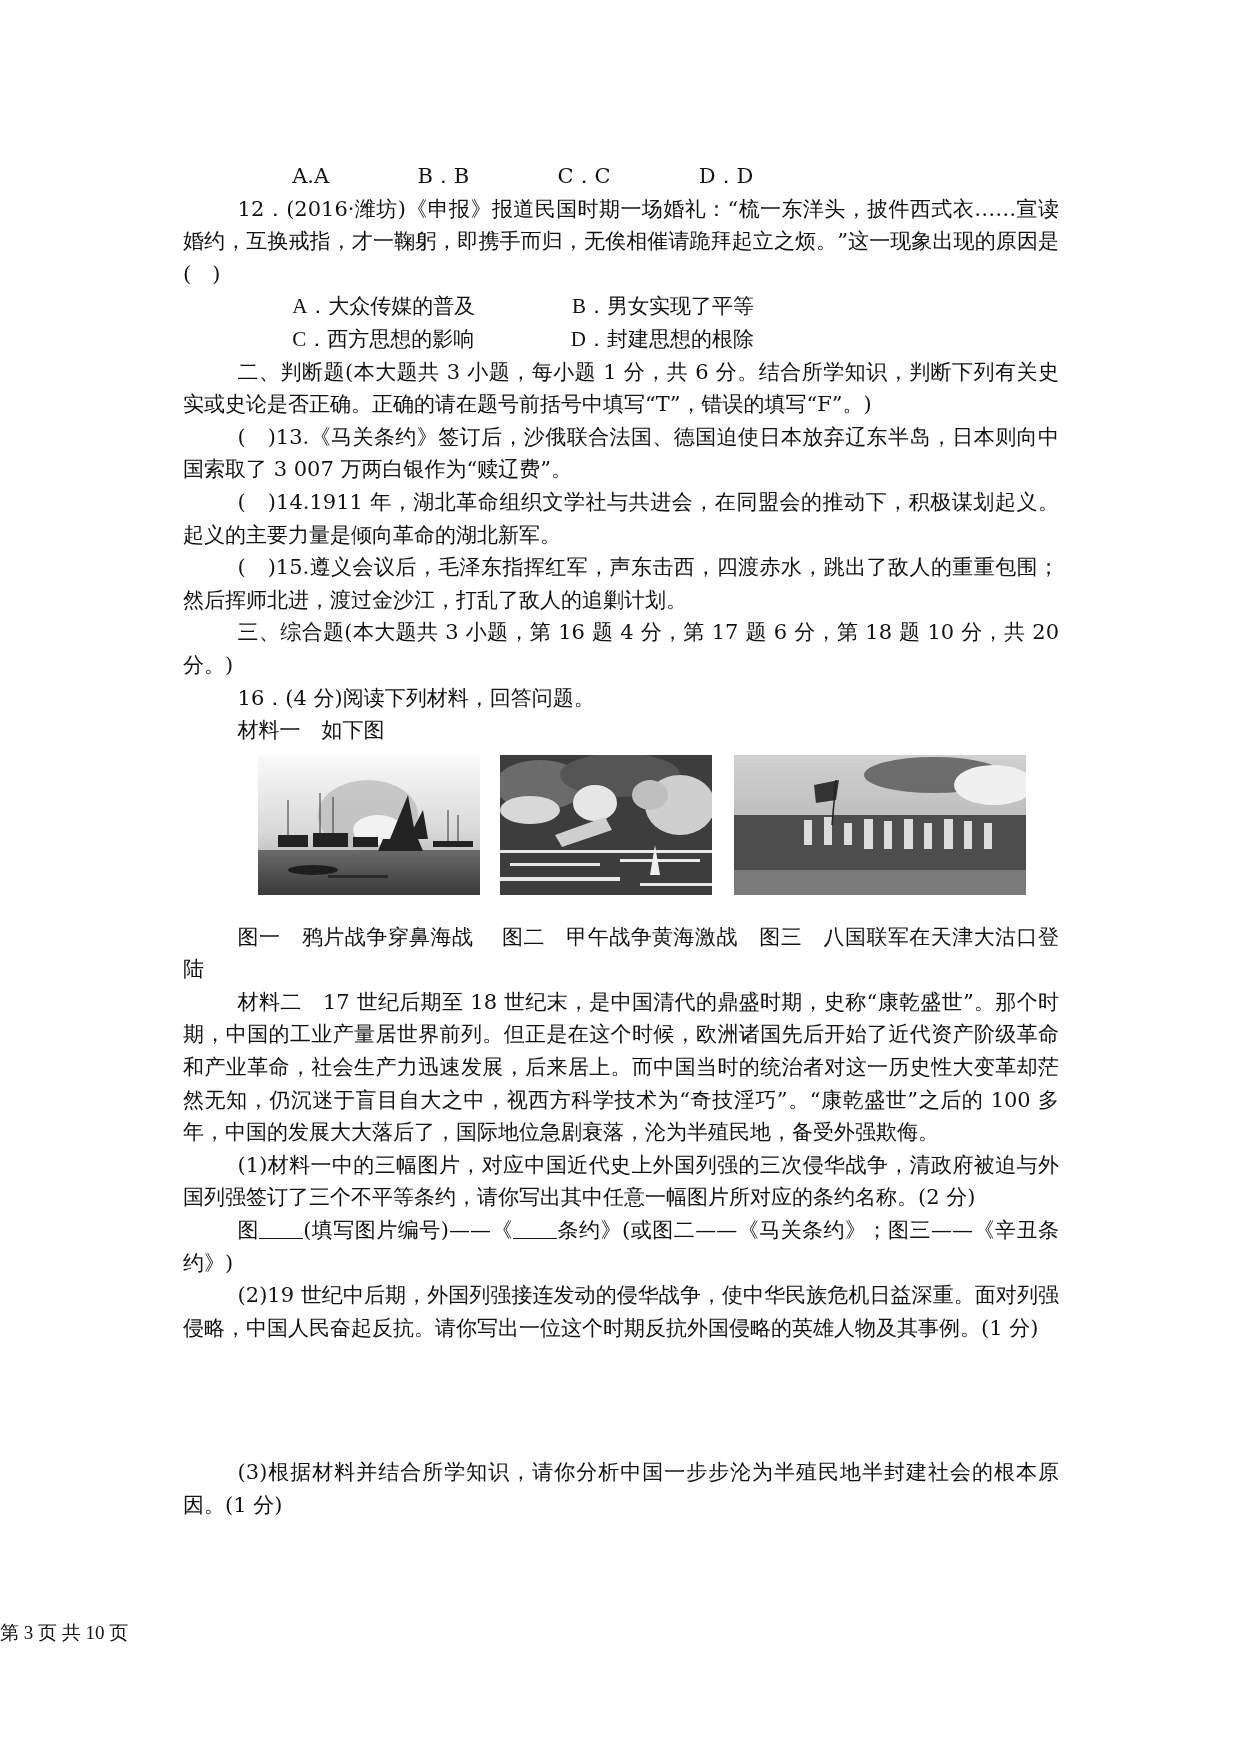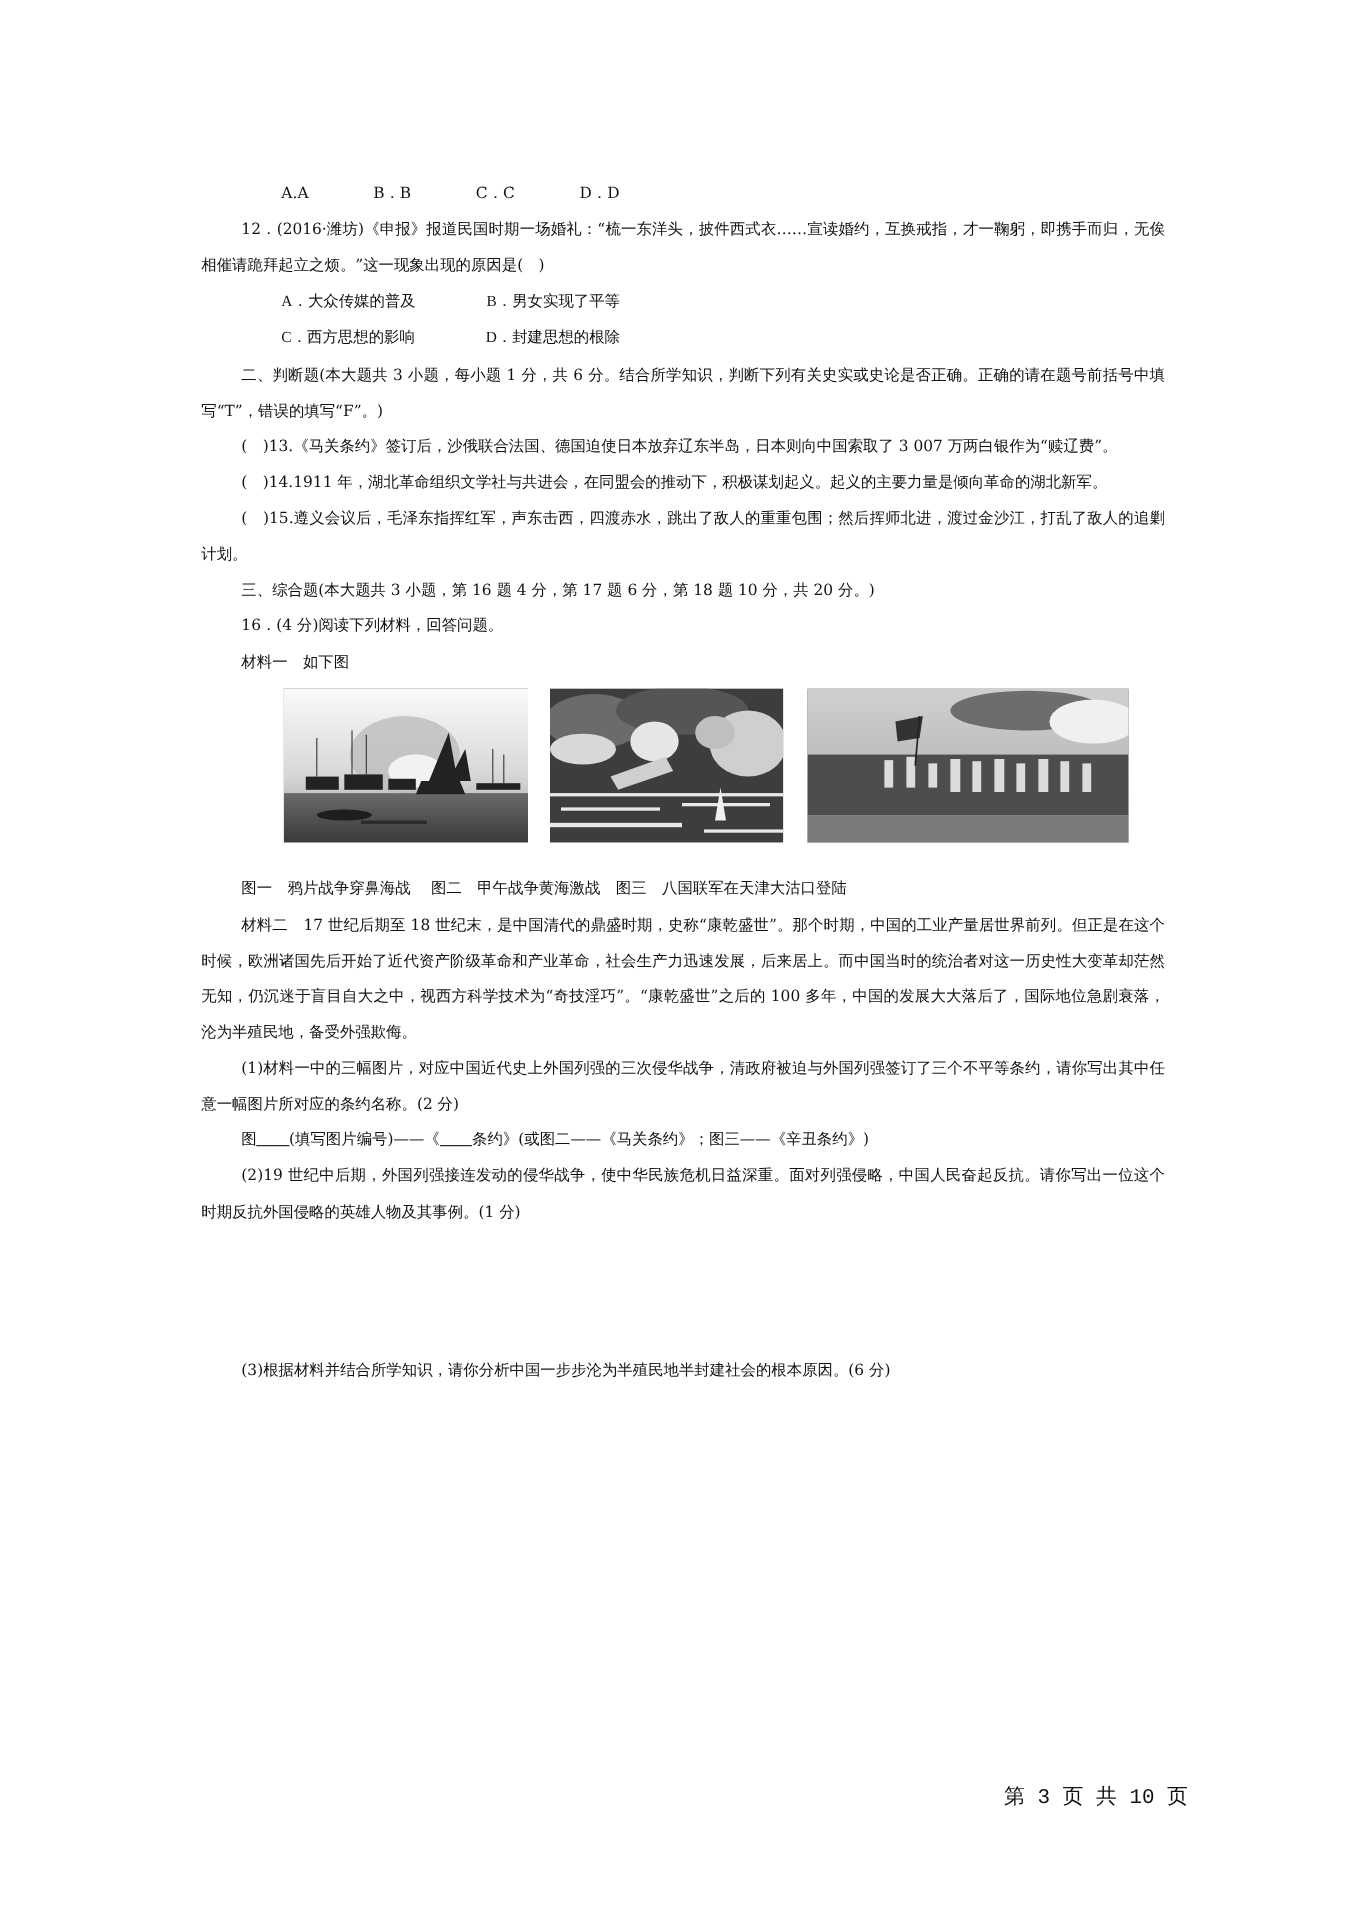--- a/index.html
+++ b/index.html
@@ -3,40 +3,40 @@
   <meta charset="utf-8">
   <style>
     html, body { margin: 0; padding: 0; background: #ffffff; }
     body {
       width: 1240px; height: 1754px; position: relative; overflow: hidden;
       font-family: "DejaVu Serif", "Liberation Serif", serif;
       color: #111;
     }
     .page {
       position: absolute; left: 183px; top: 160px; width: 876px;
-      font-size: 14px; line-height: 32.6px;
+      font-size: 21px; line-height: 32.6px;
       text-align: justify;
     }
     .p { margin: 0; text-indent: 2.6em; }
     .opts span { display: inline-block; margin-right: 1.6em; }
     .opts2 span { display: inline-block; margin-right: 2em; font-family: Liberation Serif, serif; }
     .figs {
       position: relative; height: 158px; margin: 6px 0 10px 0;
     }
     .fig {
       position: absolute; top: 2px; overflow: hidden;
       background: #888;
     }
     .fig svg { display: block; width: 100%; height: 100%; }
     .blank { display: inline-block; width: 2.1em; border-bottom: 1.5px solid #111; height: 1em; vertical-align: -2px; }
     .spacer1 { height: 112px; }
     .footer {
       position: absolute; left: 0; width: 1080px; top: 1620px;
-      text-align: right; font-size: 19px;
-      font-family: Liberation Mono, monospace;
+      text-align: left; font-size: 19px;
+      font-family: Liberation Serif, serif;
       color: #111;
     }
   </style>
 </head>
 <body>
 
 <div class="page">
 
   <p class="p opts">
     <span>A.A</span><span>B．B</span><span>C．C</span><span>D．D</span>
@@ -153,16 +153,16 @@
 
   <p class="p">图一　鸦片战争穿鼻海战　 图二　甲午战争黄海激战　图三　八国联军在天津大沽口登陆</p>
   <p class="p">材料二　17 世纪后期至 18 世纪末，是中国清代的鼎盛时期，史称“康乾盛世”。那个时期，中国的工业产量居世界前列。但正是在这个时候，欧洲诸国先后开始了近代资产阶级革命和产业革命，社会生产力迅速发展，后来居上。而中国当时的统治者对这一历史性大变革却茫然无知，仍沉迷于盲目自大之中，视西方科学技术为“奇技淫巧”。“康乾盛世”之后的 100 多年，中国的发展大大落后了，国际地位急剧衰落，沦为半殖民地，备受外强欺侮。</p>
 
   <p class="p">(1)材料一中的三幅图片，对应中国近代史上外国列强的三次侵华战争，清政府被迫与外国列强签订了三个不平等条约，请你写出其中任意一幅图片所对应的条约名称。(2 分)</p>
   <p class="p"><span>图</span><span class="blank"></span><span>(填写图片编号)——《</span><span class="blank"></span><span>条约》(或图二——《马关条约》；图三——《辛丑条约》)</span></p>
 
   <p class="p">(2)19 世纪中后期，外国列强接连发动的侵华战争，使中华民族危机日益深重。面对列强侵略，中国人民奋起反抗。请你写出一位这个时期反抗外国侵略的英雄人物及其事例。(1 分)</p>
   <div class="spacer1"></div>
 
-  <p class="p">(3)根据材料并结合所学知识，请你分析中国一步步沦为半殖民地半封建社会的根本原因。(6 分)</p>
+  <p class="p">(3)根据材料并结合所学知识，请你分析中国一步步沦为半殖民地半封建社会的根本原因。(1 分)</p>
 </div>
 
 <div class="footer">第 3 页 共 10 页</div>
 
 </body></html>

